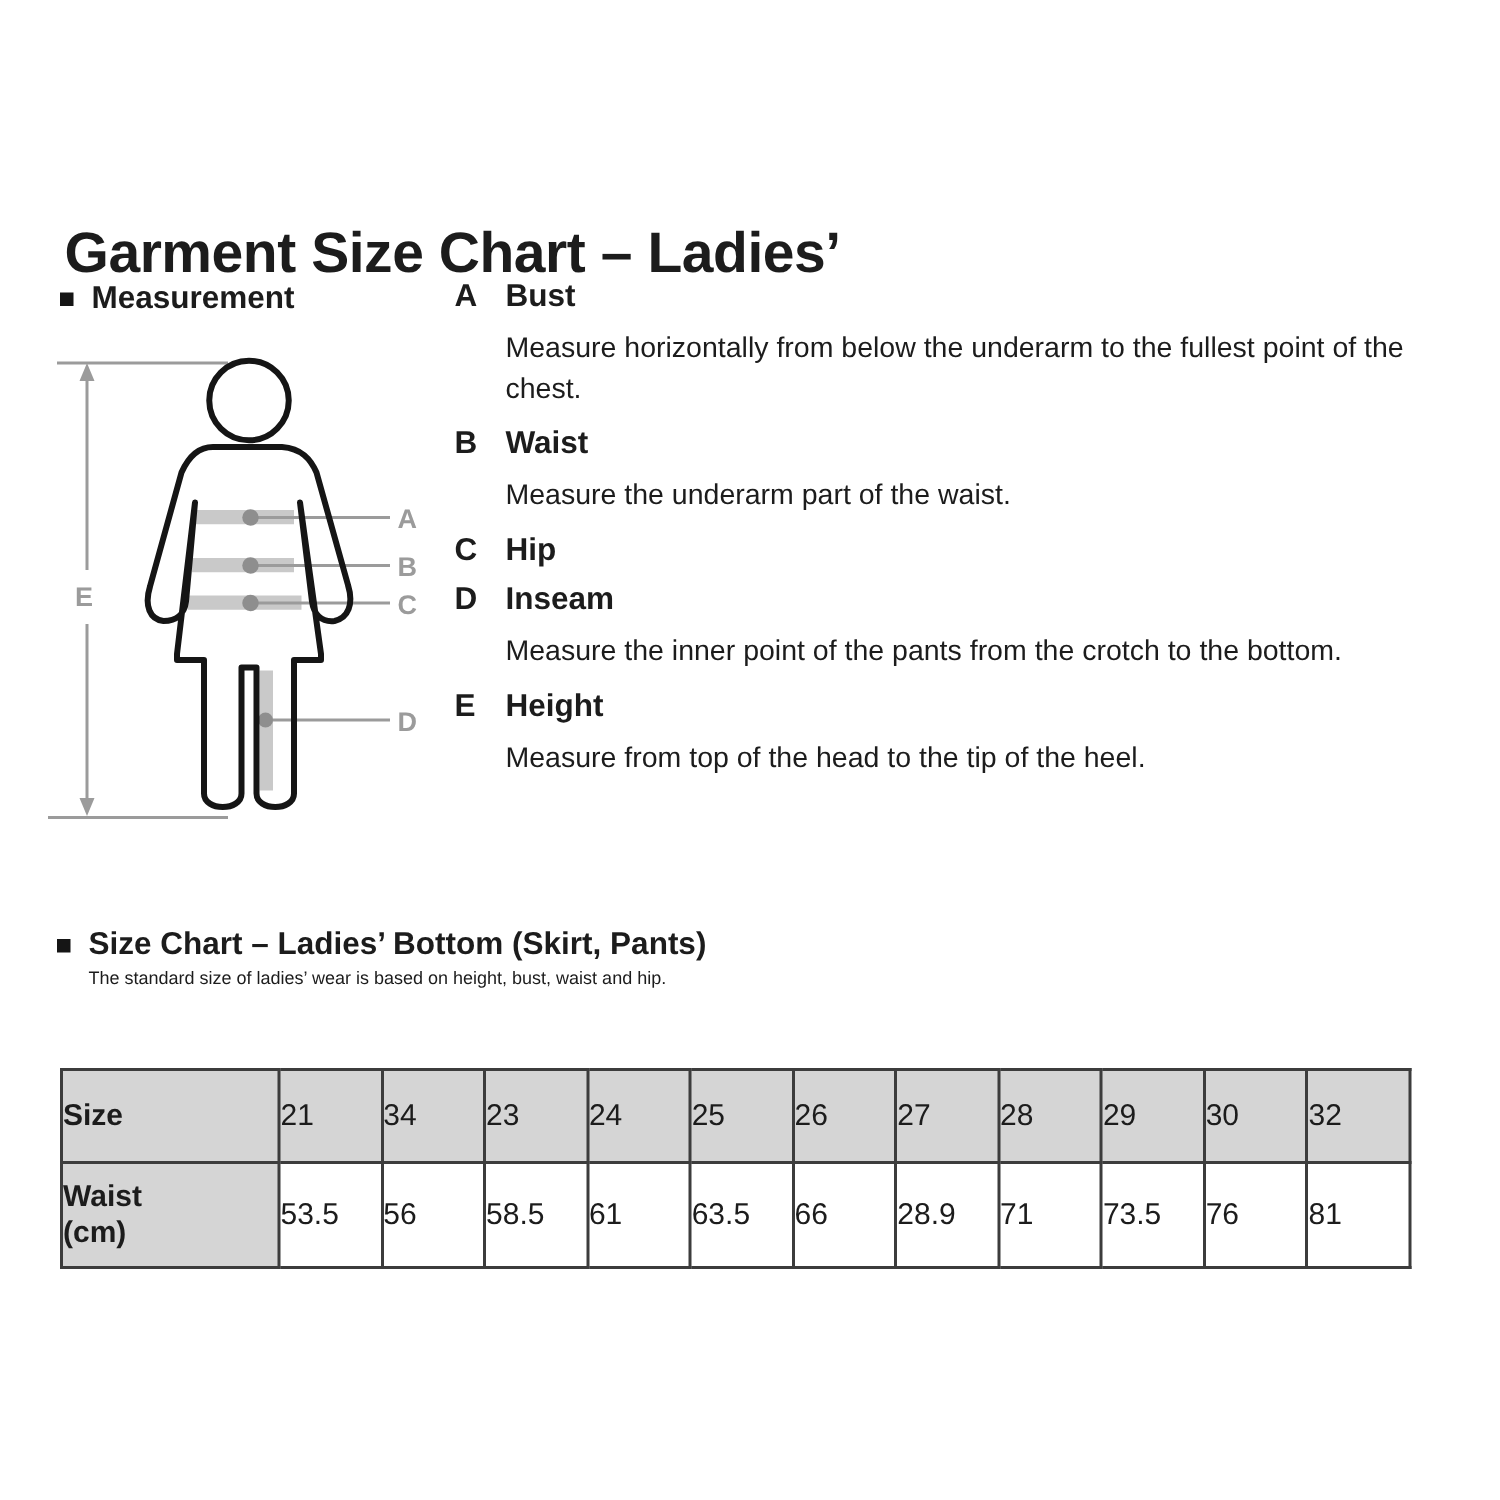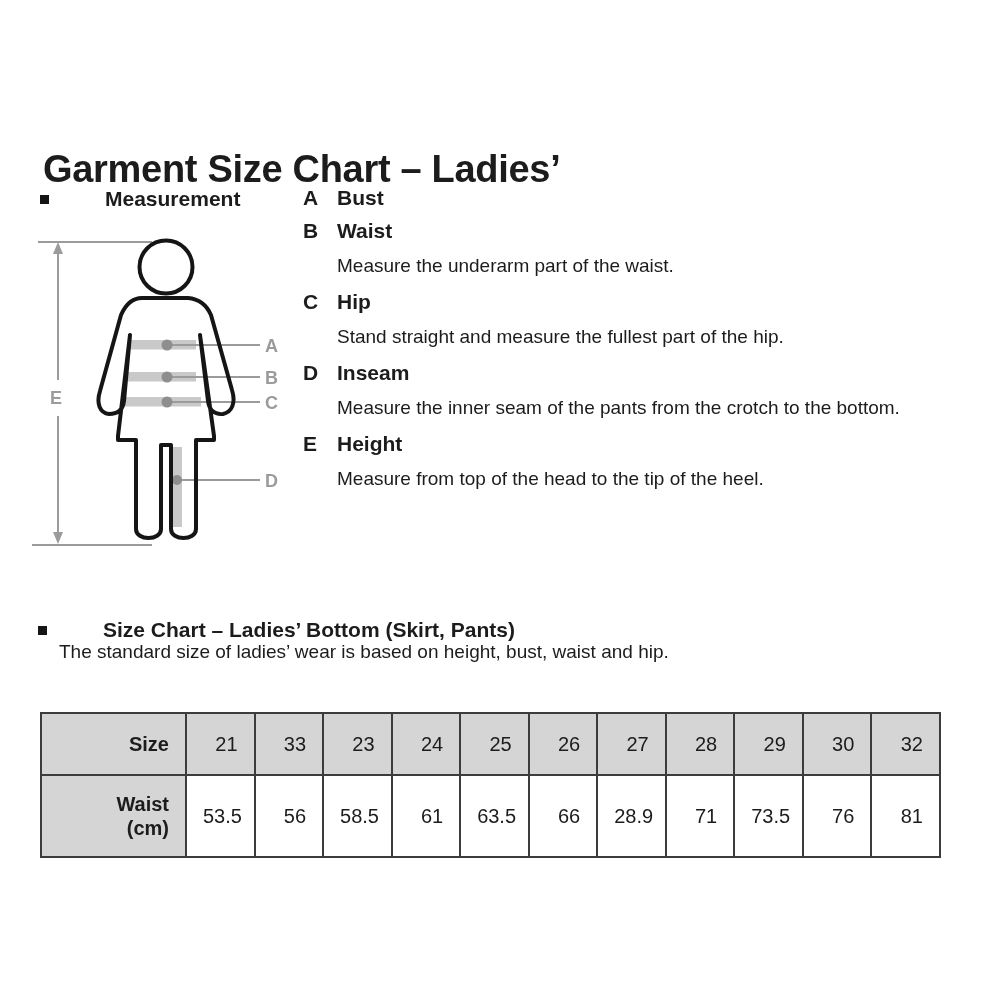--- a/index.html
+++ b/index.html
@@ -18,21 +18,21 @@
   }
   .abs{position:absolute;}
 
   
   #title{
     left:43px;top:127px;font-size:38px;font-weight:700;line-height:34px;
     letter-spacing:-0.3px;white-space:nowrap;
   }
 
   
-  .sec-head{display:flex;align-items:center;font-size:21px;font-weight:700;line-height:24px;gap:44px;}
+  .sec-head{display:flex;align-items:center;font-size:21px;font-weight:700;line-height:24px;}
   .bullet{width:9px;height:9px;background:#151515;margin-right:12px;flex:0 0 auto;}
   #measurement-head{left:40px;top:187px;}
   #sizechart-head{left:38px;top:606px;margin-top:12px;}
 
   
   #diagram{left:30px;top:218px;}
   #diagram .outline{fill:none;stroke:#151515;stroke-width:4;stroke-linejoin:round;stroke-linecap:round;}
   #diagram .fillwhite{fill:#ffffff;stroke:none;}
   #diagram .bar{fill:var(--bar-gray,#c9c9c9);}
   #diagram .dot{fill:var(--dot-gray,#8e8e8e);}
@@ -43,31 +43,31 @@
     fill:var(--diagram-gray,#9b9b9b);
   }
 
   
   #measure-items{left:303px;top:186px;width:680px;}
   .mi-head{display:flex;font-size:21px;font-weight:700;line-height:24px;height:24px;margin-bottom:9px;}
   .mi-letter{width:34px;flex:0 0 auto;}
   .mi-desc{font-size:19px;line-height:27px;margin:0 0 11px 34px;}
 
   
-  #sizechart-desc{left:59px;top:636px;font-size:19px;line-height:32px;}
+  #sizechart-desc{left:59px;top:636px;font-size:12px;line-height:32px;}
 
   
   #size-table{
     left:40px;top:712px;
     border-collapse:collapse;table-layout:fixed;width:901px;
     font-size:20px;text-align:center;
   }
   #size-table td,#size-table th{
     border:2px solid var(--table-border,#3c3c3c);
-    vertical-align:middle;text-align:right;padding:16px;
+    vertical-align:middle;text-align:left;padding:0;
   }
   #size-table th{background:var(--table-header-bg,#d5d5d5);font-weight:700;}
   #size-table td{font-weight:400;}
   #size-table tr.row-sizes td{background:var(--table-header-bg,#d5d5d5);}
   #size-table tr.row-sizes{height:62px;}
   #size-table tr.row-waist{height:70px;}
   #size-table .lbl-col{width:145px;}
   .two-line span{display:block;line-height:24px;}
 </style>
 </head>
@@ -125,44 +125,44 @@
   <text x="20" y="186">E</text>
 </svg>
 
 <div id="measure-items" class="abs">
 
   <div class="mi">
     <div class="mi-head">
       <span class="mi-letter">A</span>
       <span>Bust</span>
     </div>
+    <p class="mi-desc">Measure horizontally from below the underarm to the fullest point of the chest.</p>
   </div>
 
   <div class="mi">
     <div class="mi-head">
       <span class="mi-letter">B</span>
       <span>Waist</span>
     </div>
     <p class="mi-desc">Measure the underarm part of the waist.</p>
   </div>
 
   <div class="mi">
     <div class="mi-head">
       <span class="mi-letter">C</span>
       <span>Hip</span>
     </div>
-    <p class="mi-desc">Stand straight and measure the fullest part of the hip.</p>
   </div>
 
   <div class="mi">
     <div class="mi-head">
       <span class="mi-letter">D</span>
       <span>Inseam</span>
     </div>
-    <p class="mi-desc">Measure the inner seam of the pants from the crotch to the bottom.</p>
+    <p class="mi-desc">Measure the inner point of the pants from the crotch to the bottom.</p>
   </div>
 
   <div class="mi">
     <div class="mi-head">
       <span class="mi-letter">E</span>
       <span>Height</span>
     </div>
     <p class="mi-desc">Measure from top of the head to the tip of the heel.</p>
   </div>
 
@@ -189,21 +189,21 @@
       <col>
       <col>
       <col>
       <col>
       <col>
   </colgroup>
   <tbody>
       <tr class="row-sizes">
     <th>Size</th>
     <td>21</td>
-    <td>33</td>
+    <td>34</td>
     <td>23</td>
     <td>24</td>
     <td>25</td>
     <td>26</td>
     <td>27</td>
     <td>28</td>
     <td>29</td>
     <td>30</td>
     <td>32</td>
   </tr>

